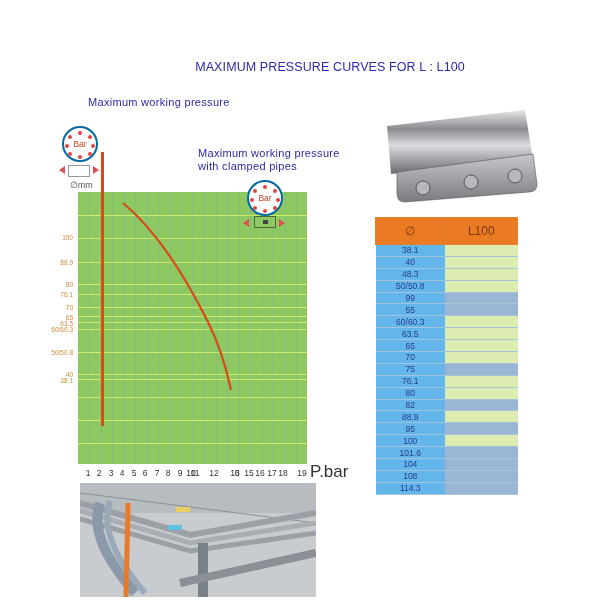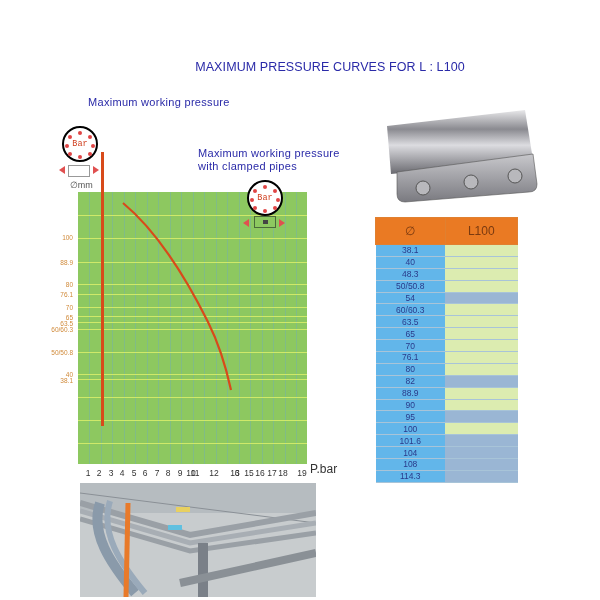--- a/index.html
+++ b/index.html
@@ -1,32 +1,32 @@
 <!DOCTYPE html>
 <html><head>
 <meta charset="utf-8">
 <style>
   html, body { margin:0; padding:0; background:#ffffff; }
   body { width:600px; height:600px; position:relative; overflow:hidden; font-family:"Liberation Sans", sans-serif; }
   .abs { position:absolute; }
   .title { left:0; width:600px; top:60px; text-align:center; color:#2a2aa8; font-size:12.5px; letter-spacing:0.1px; padding-left:60px; box-sizing:border-box; }
   .note { color:#2a2aa8; font-size:11px; line-height:13px; letter-spacing:0.3px; }
-  .bar-badge { width:36px; height:36px; border-radius:50%; border:2px solid #000000; background:#fff; box-sizing:border-box;font-family:Liberation Mono, monospace; }
+  .bar-badge { width:36px; height:36px; border-radius:50%; border:2px solid #0369a1; background:#fff; box-sizing:border-box; }
   .bar-badge .lbl { position:absolute; left:0; right:0; top:11px; text-align:center; font-size:8.5px; color:#d04020; }
   .bar-badge .dot { position:absolute; width:4px; height:4px; border-radius:50%; background:#e04545; }
   .size-box { width:20px; height:10px; border:1px solid #999; background:#fff; }
   .arrow-l, .arrow-r { width:0; height:0; border-top:4px solid transparent; border-bottom:4px solid transparent; }
   .arrow-l { border-right:6px solid #e05050; }
   .arrow-r { border-left:6px solid #e05050; }
   .plot { left:78px; top:192px; width:229px; height:272px; background:#8dc860; overflow:hidden; }
   .vline { position:absolute; top:0; bottom:0; width:1px; background:#78b4a0; opacity:0.6; }
   .hline { position:absolute; left:0; right:0; height:1px; background:#d6ec6a; opacity:0.9; }
   .ylab { position:absolute; right:527px; font-size:6.5px; color:#d08a3a; text-align:right; white-space:nowrap; }
   .xlab { position:absolute; top:468px; font-size:8.5px; color:#333; width:14px; text-align:center; }
-  .pbar { left:310px; top:462px; font-size:12px; color:#333; }
+  .pbar { left:310px; top:462px; font-size:17px; color:#333; }
   .tbl { left:375px; top:217px; width:143px; border-collapse:collapse; }
   .tbl th { background:#ea7a23; height:24px; font-weight:normal; color:#7a3a10; font-size:12px; border:1px solid #e08030; }
   .tbl td { height:10.9px; font-size:8.5px; line-height:10px; padding:0; border-bottom:1px solid #a8c4d8; color:#2a3a8a; }
   .tbl td.d { background:#62b6ea; text-align:center; width:70px; }
   .tbl td.v { width:73px; }
   .v.yes { background:#dcecb0; }
   .v.no { background:#9ab6d4; }
   .photo { overflow:hidden; }
 </style>
 </head>
@@ -191,57 +191,61 @@
       </tr>
       <tr>
         <td class="d">48.3</td>
         <td class="v yes"></td>
       </tr>
       <tr>
         <td class="d">50/50.8</td>
         <td class="v yes"></td>
       </tr>
       <tr>
-        <td class="d">54</td>
+        <td class="d">99</td>
+        <td class="v no"></td>
+      </tr>
+      <tr>
+        <td class="d">55</td>
         <td class="v no"></td>
       </tr>
       <tr>
         <td class="d">60/60.3</td>
         <td class="v yes"></td>
       </tr>
       <tr>
         <td class="d">63.5</td>
         <td class="v yes"></td>
       </tr>
       <tr>
         <td class="d">65</td>
         <td class="v yes"></td>
       </tr>
       <tr>
         <td class="d">70</td>
         <td class="v yes"></td>
       </tr>
       <tr>
+        <td class="d">75</td>
+        <td class="v no"></td>
+      </tr>
+      <tr>
         <td class="d">76.1</td>
         <td class="v yes"></td>
       </tr>
       <tr>
         <td class="d">80</td>
         <td class="v yes"></td>
       </tr>
       <tr>
         <td class="d">82</td>
         <td class="v no"></td>
       </tr>
       <tr>
         <td class="d">88.9</td>
-        <td class="v yes"></td>
-      </tr>
-      <tr>
-        <td class="d">90</td>
         <td class="v yes"></td>
       </tr>
       <tr>
         <td class="d">95</td>
         <td class="v no"></td>
       </tr>
       <tr>
         <td class="d">100</td>
         <td class="v yes"></td>
       </tr>

